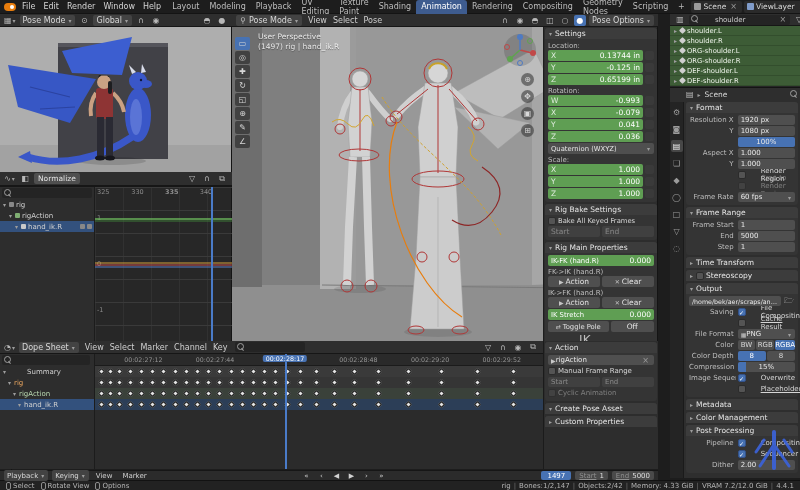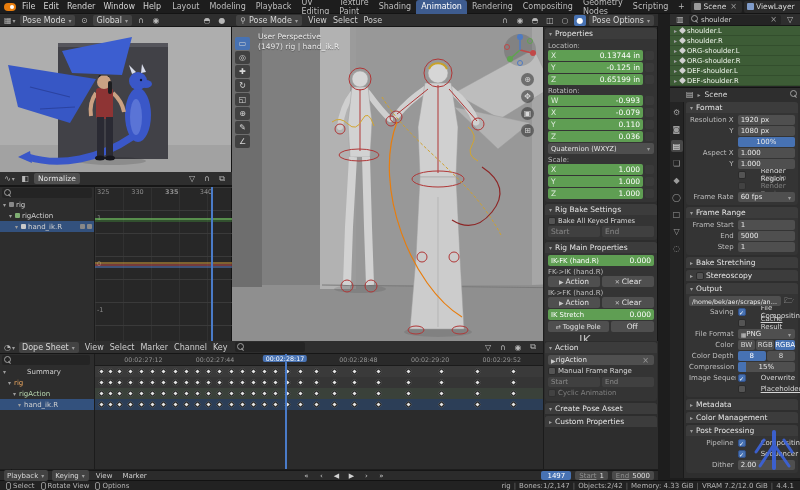--- a/index.html
+++ b/index.html
@@ -47,21 +47,21 @@
 #graph-hdr{left:0;top:172px;width:232px;height:14px;}
 #graph{left:0;top:186px;width:232px;height:155px;background:#272727;border-top:1px solid #161616;border-right:1px solid #141414;}
 #gr-list{position:absolute;left:0;top:0;width:95px;height:155px;background:#2d2d2d;border-right:1px solid #1c1c1c;}
 #gr-area{position:absolute;left:95px;top:0;width:137px;height:155px;
  background-image:linear-gradient(#3a3a3a 1px,transparent 1px),linear-gradient(90deg,#313131 1px,transparent 1px);
  background-size:100% 23px,28px 100%;}
 .gtickx{position:absolute;top:1px;font-size:6.5px;color:#8b8b8b;transform:translateX(-50%);}
 .gticky{position:absolute;left:2px;font-size:6.5px;color:#8b8b8b;}
 .chrow{height:11px;display:flex;align-items:center;gap:2px;padding:0 2px;font-size:7px;color:#d0d0d0;}
 .chrow .dot{width:5px;height:5px;border-radius:1px;background:#888;flex:0 0 auto;}
-.searchbox{background:#242424;border-radius:2px;height:10px;display:flex;align-items:center;gap:2px;padding:0 2px;margin:1px 2px;font-size:7px;color:#cfcfcf;}
+.searchbox{background:#242424;border-radius:2px;height:10px;display:flex;align-items:center;gap:16px;padding:0 2px;margin:1px 2px;font-size:7px;color:#cfcfcf;}
 .playline{position:absolute;top:0;bottom:0;width:2px;background:#4a7bc8;}
 
 #vp{left:232px;top:27px;width:426px;height:370px;overflow:hidden;border-right:1px solid #141414;}
 #vp-overlay{position:absolute;left:26px;top:5px;color:#ffffffd9;font-size:7.5px;line-height:10px;text-shadow:0 1px 1px #00000066;}
 #vp-toolbar{position:absolute;left:3px;top:10px;display:flex;flex-direction:column;gap:1px;}
 .tool{width:15px;height:13px;border-radius:2px;background:#303030b8;display:flex;align-items:center;justify-content:center;color:#d6d6d6;font-size:8px;}
 .tool.on{background:#4772b3;}
 #vp-gizmo{position:absolute;right:120px;top:6px;width:34px;height:34px;}
 #vp-nav{position:absolute;right:123px;top:46px;display:flex;flex-direction:column;gap:4px;}
 .navb{width:13px;height:13px;border-radius:50%;background:#2e2e2e8c;color:#d9d9d9;display:flex;align-items:center;justify-content:center;font-size:8px;}
@@ -397,21 +397,21 @@
       <span class="navb">✥</span>
       <span class="navb">▣</span>
       <span class="navb">⊞</span>
     </div>
 
     
     <div id="npanel">
       <div class="panel">
         <div class="phead">
             <span class="tri">▾</span>
-            <span>Properties</span>
+            <span>Settings</span>
           </div>
         <div class="pbody">
           <div class="nlabel">Location:</div>
           <div id="loc-rows">
               <div class="nrow">
                 <span class="fld kf" style="flex: 1 1 0%;">
                   <span class="ax">X</span>
                   <span class="val">0.13744 in</span>
                 </span>
                 <span class="lock"></span>
@@ -443,21 +443,21 @@
               <div class="nrow">
                 <span class="fld kf" style="flex: 1 1 0%;">
                   <span class="ax">X</span>
                   <span class="val">-0.079</span>
                 </span>
                 <span class="lock"></span>
               </div>
               <div class="nrow">
                 <span class="fld kf" style="flex: 1 1 0%;">
                   <span class="ax">Y</span>
-                  <span class="val">0.110</span>
+                  <span class="val">0.041</span>
                 </span>
                 <span class="lock"></span>
               </div>
               <div class="nrow">
                 <span class="fld kf" style="flex: 1 1 0%;">
                   <span class="ax">Z</span>
                   <span class="val">0.036</span>
                 </span>
                 <span class="lock"></span>
               </div>
@@ -739,21 +739,21 @@
               <span class="pfld">
                 <span>1</span>
               </span>
             </div>
         </div>
       </div>
 
       <div class="panel">
           <div class="phead">
             <span class="tri">▸</span>
-            <span>Bake Stretching</span>
+            <span>Time Transform</span>
           </div>
         </div>
       <div class="panel">
           <div class="phead">
             <span class="tri">▸</span>
             <span class="cbx"></span>
             <span>Stereoscopy</span>
           </div>
         </div>
 

